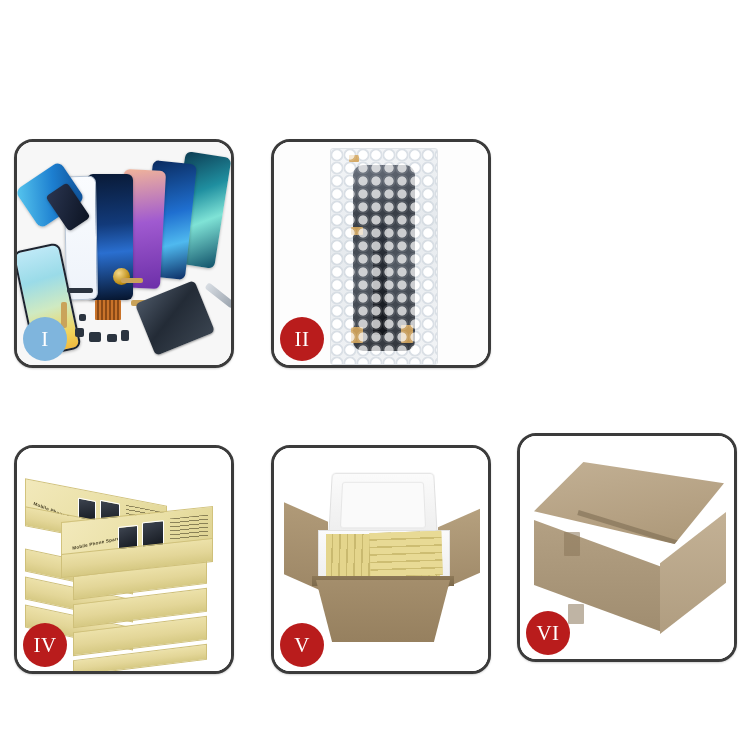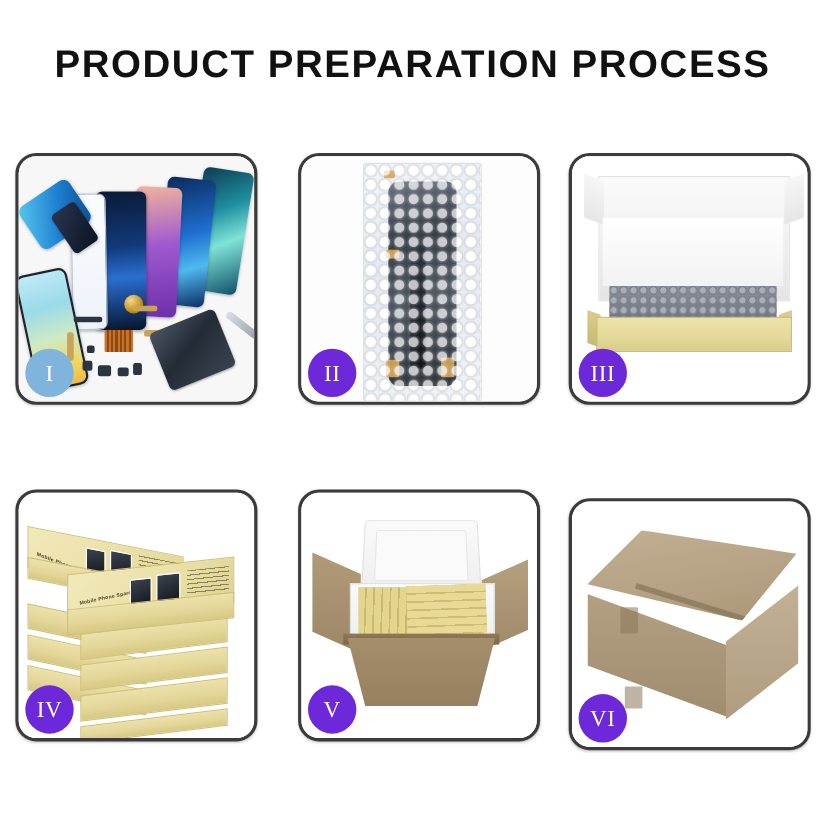--- a/index.html
+++ b/index.html
@@ -66,31 +66,31 @@
     inset: 0;
     border-radius: 16px;
     overflow: hidden;
     background: #fdfdfd;
   }
   .p1 { left: 0;   top: 0; }
   .p2 { left: 257px; top: 0; }
   .p3 { left: 503px; top: 0; }
   .p4 { left: 0;   top: 306px; }
   .p5 { left: 257px; top: 306px; }
-  .p6 { left: 503px; top: 314px; padding-left: 12px; }
+  .p6 { left: 503px; top: 294px; padding-left: 12px; }
 
   
   .badge {
     position: absolute;
     left: 6px;
     bottom: 4px;
     width: 44px;
     height: 44px;
     border-radius: 50%;
-    background: #6d28d9;
+    background: #b91c1c;
     color: #ffffff;
     font-family: "Liberation Serif", serif;
     font-size: 21px;
     line-height: 44px;
     text-align: center;
     letter-spacing: 0.5px;
     z-index: 40;
   }
   .badge.soft { background: #7fb5dd; }
 
@@ -403,21 +403,20 @@
   .c-tape {
     position: absolute;
     background: rgba(138,119,89,0.55);
     border-radius: 1px;
   }
 </style>
 </head>
 <body>
 
 <div class="header">
-  <h1 class="page-title">PRODUCT PREPARATION PROCESS</h1>
 </div>
 
 <div class="grid">
 
   <div class="panel p1">
     <div class="stage">
       <div class="phone ph-a"></div>
       <div class="phone ph-b"></div>
       <div class="phone ph-c"></div>
       <div class="phone ph-d"></div>
@@ -451,31 +450,20 @@
         <div class="tape" style="left:18px;top:6px;width:10px;height:7px;"></div>
         <div class="tape" style="left:20px;top:78px;width:12px;height:8px;"></div>
         <div class="tape" style="left:20px;top:178px;width:12px;height:16px;"></div>
         <div class="tape" style="left:70px;top:176px;width:12px;height:18px;"></div>
         <div class="bubble-overlay"></div>
       </div>
     </div>
     <div class="badge">II</div>
   </div>
 
-  <div class="panel p3">
-    <div class="stage">
-      <div class="box3-lid"></div>
-      <div class="box3-foam"></div>
-      <div class="box3-contents"></div>
-      <div class="box3-lside"></div>
-      <div class="box3-rside"></div>
-      <div class="box3-front"></div>
-    </div>
-    <div class="badge">III</div>
-  </div>
 
   <div class="panel p4">
     <div class="stage">
       <div class="stack">
 
         <div class="kbox" style="left:8px;top:112px;width:106px;height:21px;transform:skewY(12deg);"></div>
         <div class="kbox" style="left:8px;top:140px;width:106px;height:21px;transform:skewY(12deg);"></div>
         <div class="kbox" style="left:8px;top:168px;width:106px;height:21px;transform:skewY(12deg);"></div>
 
         <div class="kbox" style="left:56px;top:120px;width:132px;height:22px;transform:skewY(-7deg);"></div>

